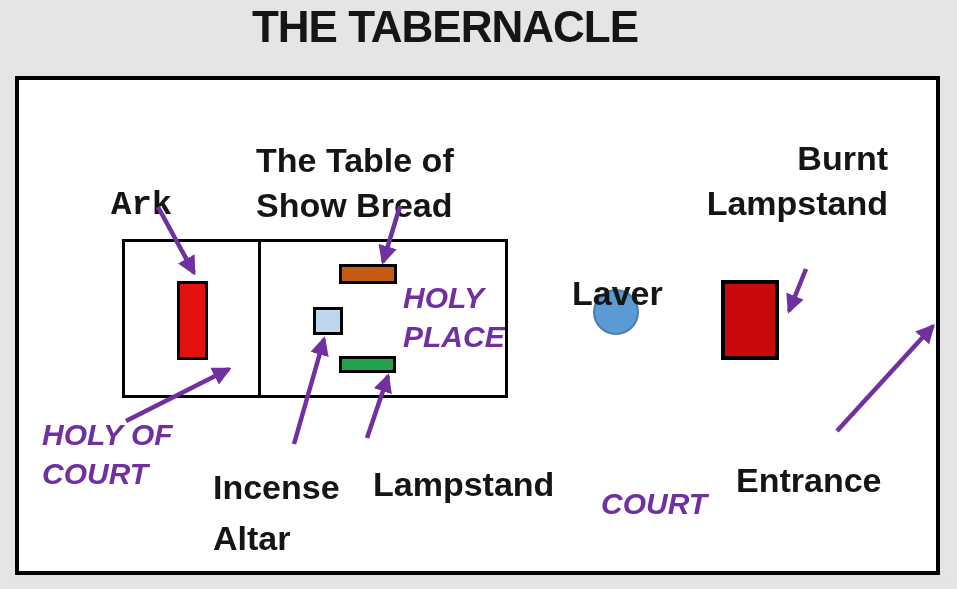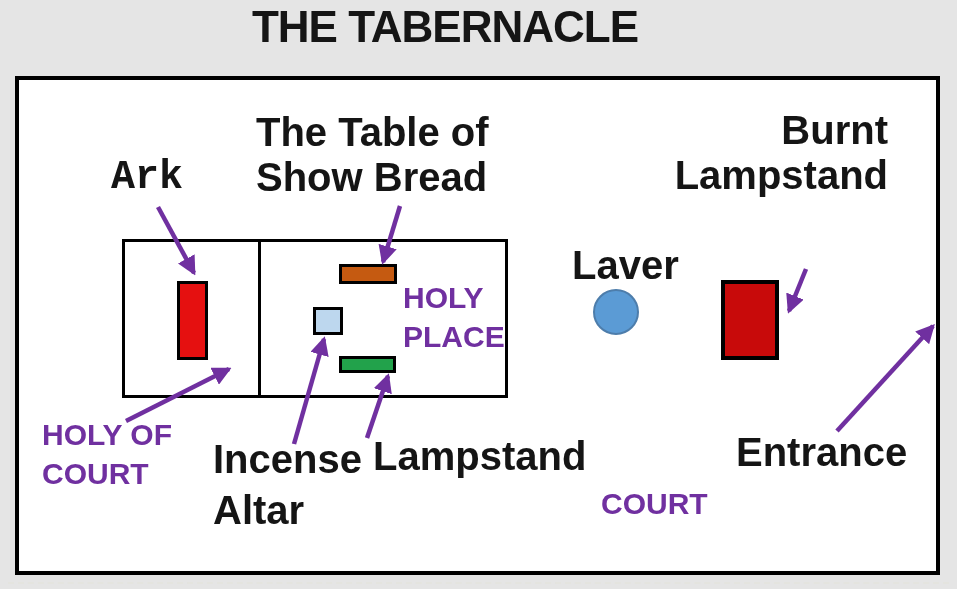--- a/index.html
+++ b/index.html
@@ -27,22 +27,22 @@
   .shape{border:3px solid #000;box-sizing:border-box;}
   .ark{left:177px;top:281px;width:31px;height:79px;}
   .showbread{left:339px;top:264px;width:58px;height:20px;}
   .incense{left:313px;top:307px;width:30px;height:28px;}
   .lampstand{left:339px;top:356px;width:57px;height:17px;}
   .burnt{left:721px;top:280px;width:58px;height:80px;border-width:4px;}
   .laver{
     left:593px;top:289px;width:46px;height:46px;border-radius:50%;
     border:2px solid #4d7dab;box-sizing:border-box;
   }
-  .lbl{font-weight:bold;font-size:40px;line-height:45px;color:#151515;white-space:nowrap;}
-  .purple-lbl{font-weight:bold;font-size:30px;line-height:39px;white-space:nowrap;}
+  .lbl{font-weight:bold;font-size:34px;line-height:45px;color:#151515;white-space:nowrap;margin-top:28px;}
+  .purple-lbl{font-weight:bold;font-size:30px;line-height:39px;white-space:nowrap;font-style:italic;}
   .lbl-ark{left:111px;top:155px;font-family:Liberation Mono, monospace;}
   .lbl-table{left:256px;top:110px;}
   .lbl-alter{right:69px;top:108px;text-align:right;}
   .lbl-laver{left:572px;top:243px;}
   .lbl-holyplace{left:403px;top:278px;}
   .lbl-hoh{left:42px;top:415px;}
   .lbl-incense{left:213px;top:434px;line-height:51px;}
   .lbl-lampstand{left:373px;top:434px;}
   .lbl-entrance{left:736px;top:430px;}
   .lbl-court{left:601px;top:484px;}

